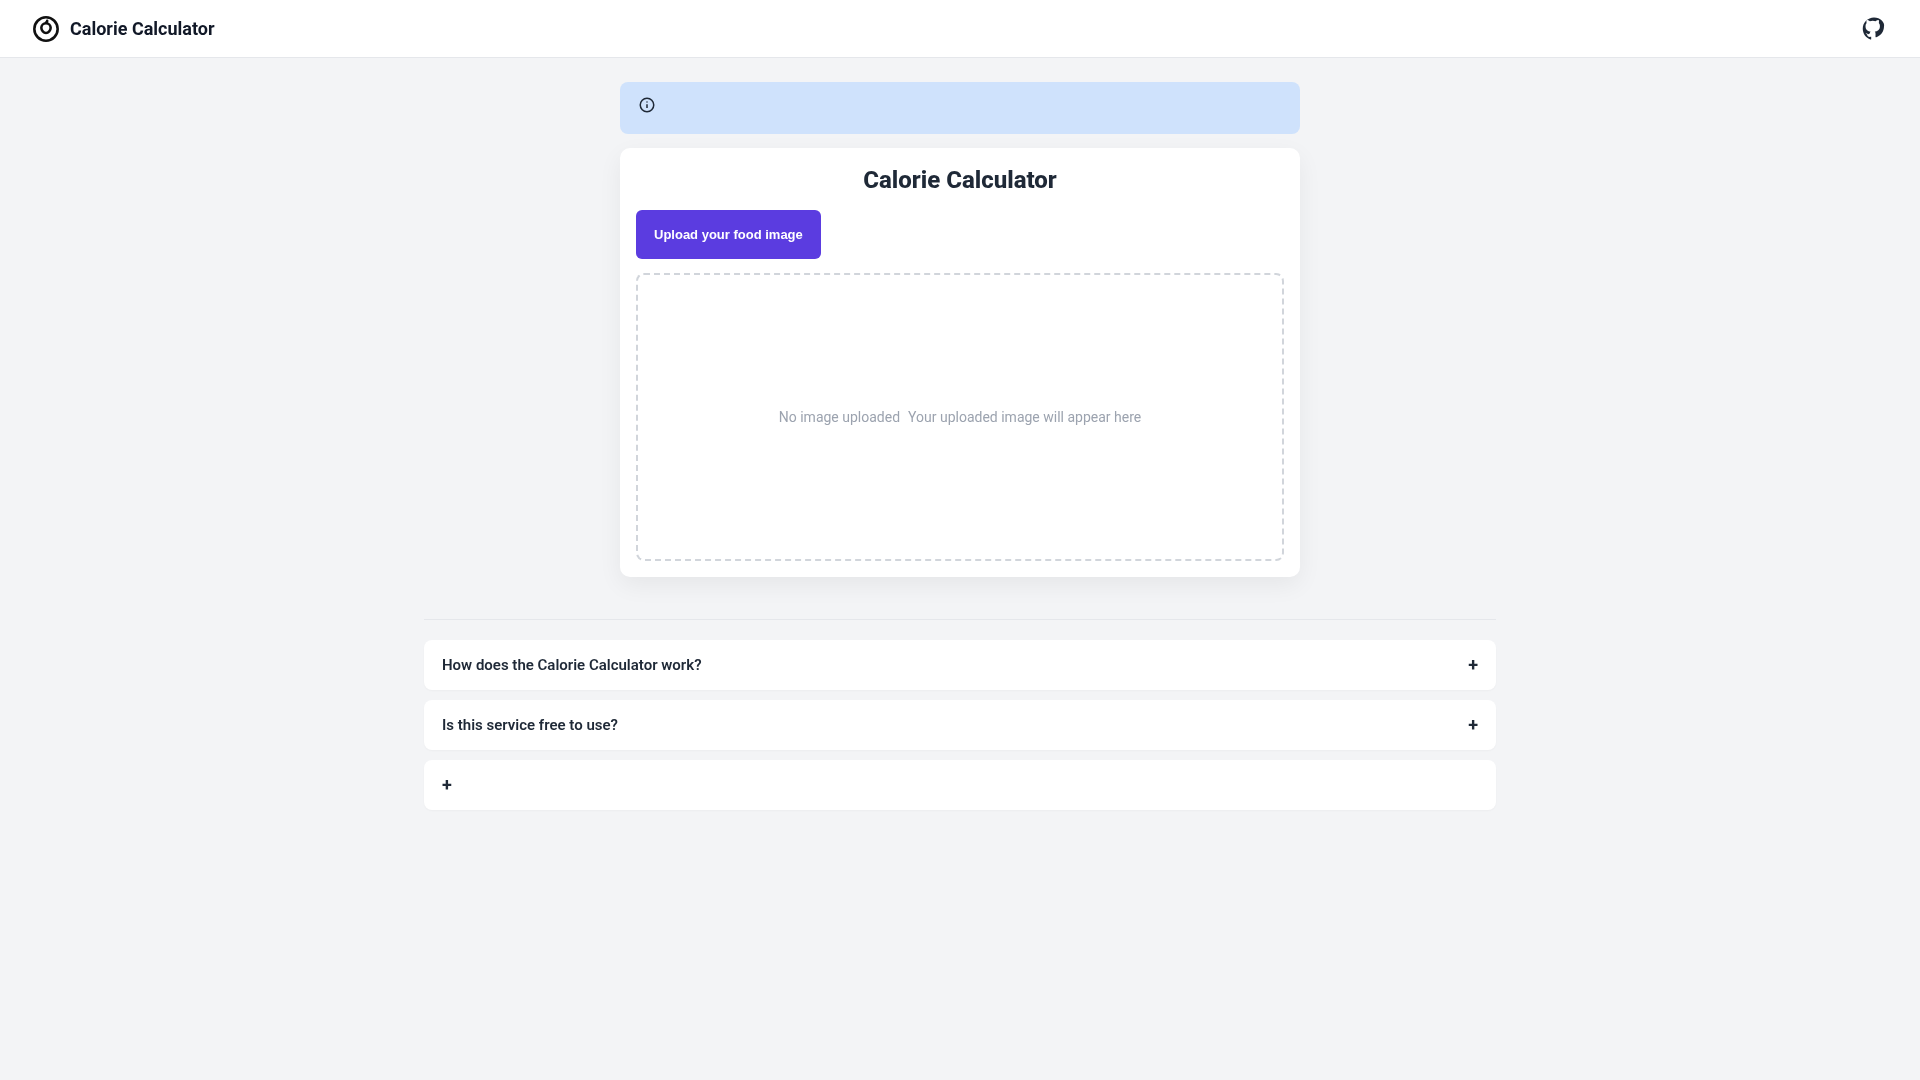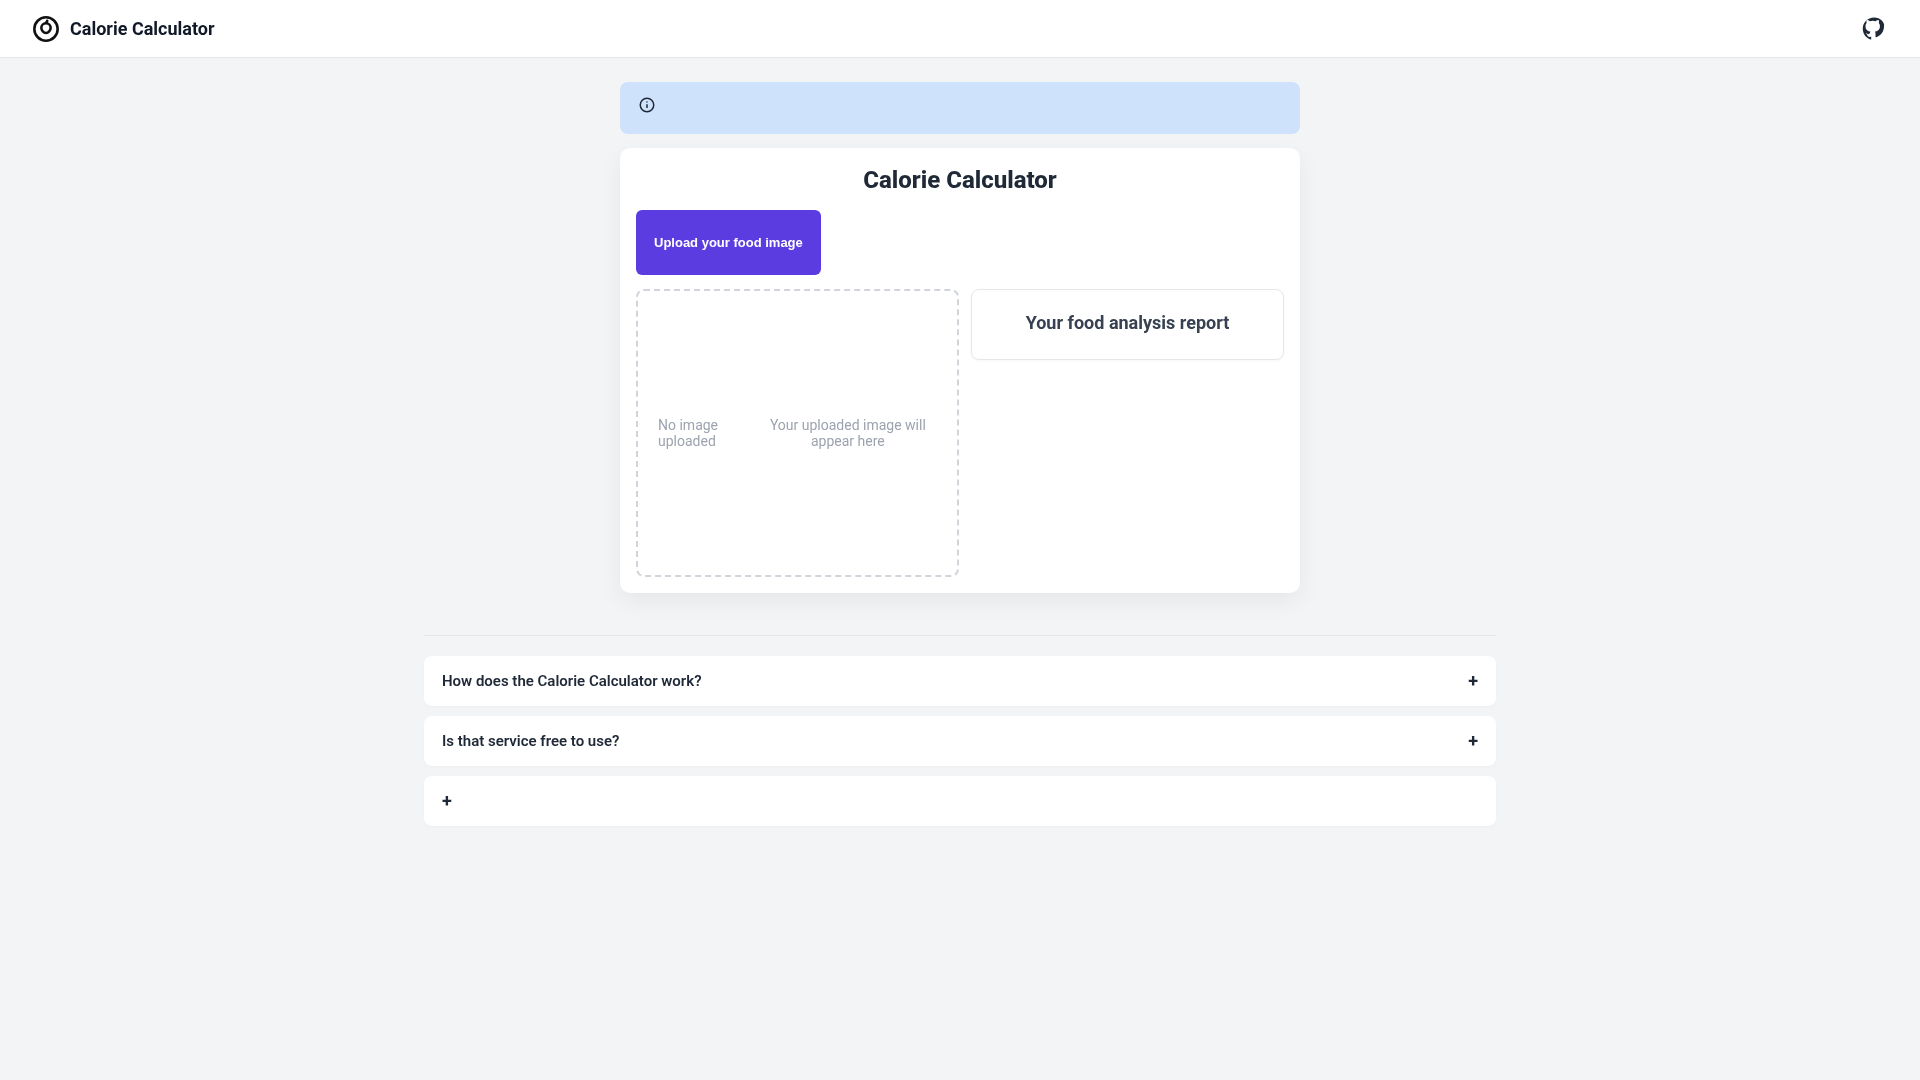--- a/index.html
+++ b/index.html
@@ -83,21 +83,21 @@
       font-size: 24px;
       font-weight: 800;
       color: #1f2937;
       margin-bottom: 16px;
     }
     .upload-btn {
       background: #5b3ce0;
       color: #ffffff;
       border: none;
       border-radius: 6px;
-      padding: 25px 18px;
+      padding: 17px 18px;
       font-size: 13px;
       font-weight: 600;
       cursor: pointer;
     }
     .panels {
       display: flex;
       gap: 12px;
       margin-top: 14px;
       align-items: flex-start;
     }
@@ -207,37 +207,34 @@
     <div class="calc-card">
       <h1 class="calc-title">Calorie Calculator</h1>
 
       <button class="upload-btn">Upload your food image</button>
 
       <div class="panels">
         <div class="dropzone">
           <div class="drop-primary">No image uploaded</div>
           <div class="drop-secondary">Your uploaded image will appear here</div>
         </div>
-        <div class="report-card">
-          <div class="report-title">Your food analysis report</div>
-        </div>
       </div>
     </div>
 
   </div>
 
   <div class="faq-section">
 
     <div class="faq-item">
       <span class="faq-question">How does the Calorie Calculator work?</span>
       <span class="faq-plus">+</span>
     </div>
 
     <div class="faq-item">
-      <span class="faq-question">Is that service free to use?</span>
+      <span class="faq-question">Is this service free to use?</span>
       <span class="faq-plus">+</span>
     </div>
 
     <div class="faq-item">
       <span class="faq-plus">+</span>
     </div>
   </div>
 
 </div>
 

